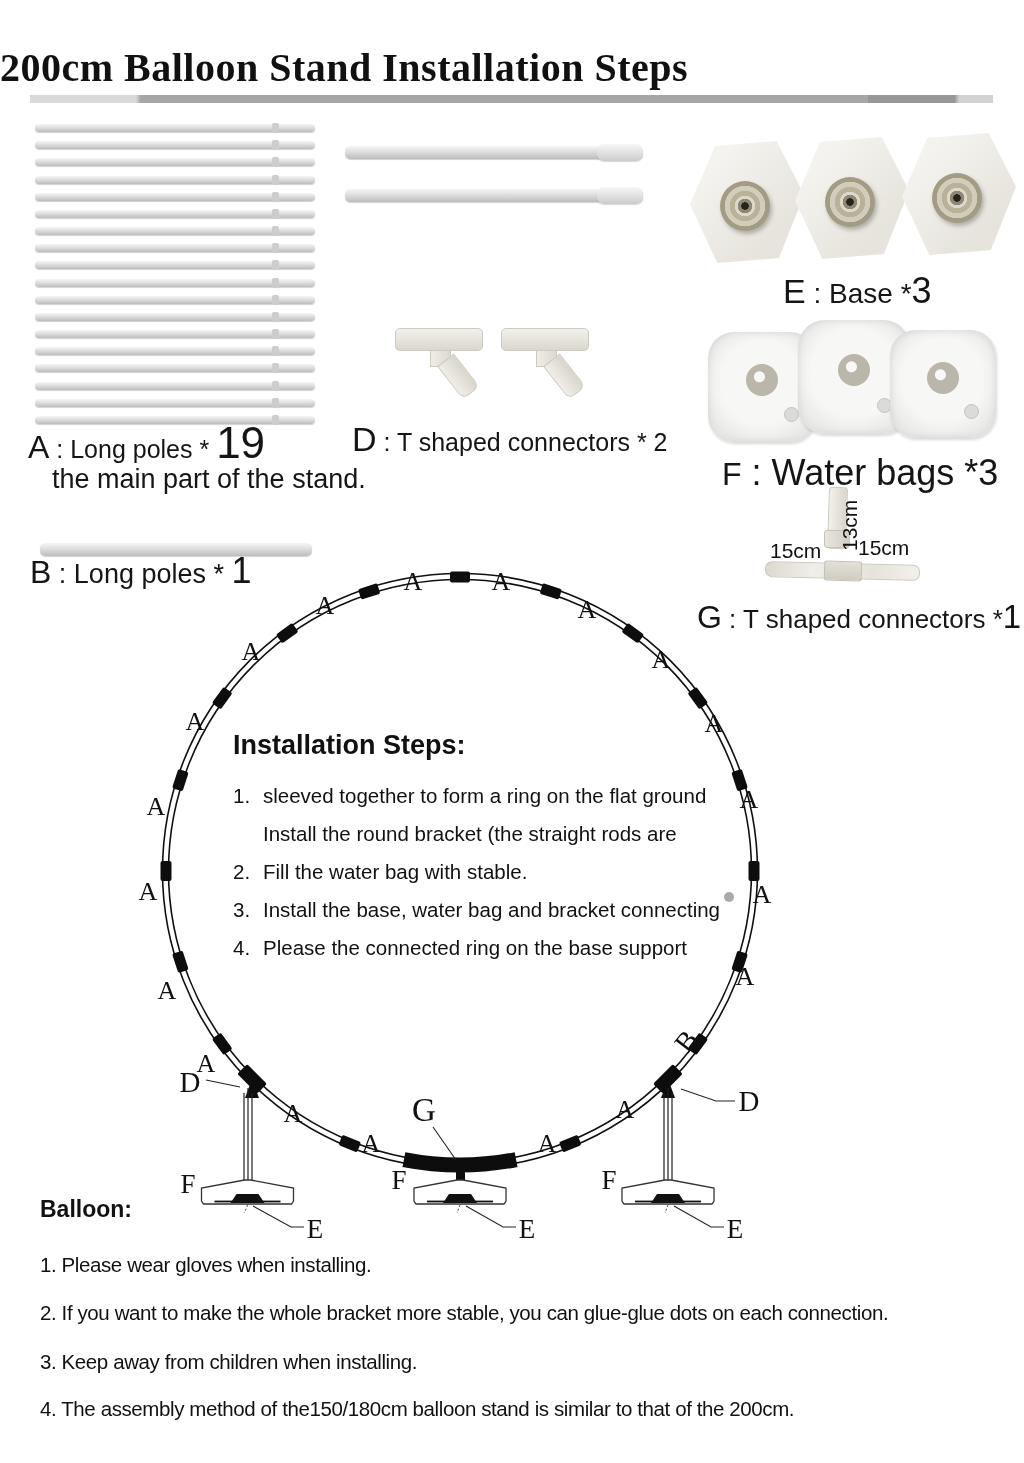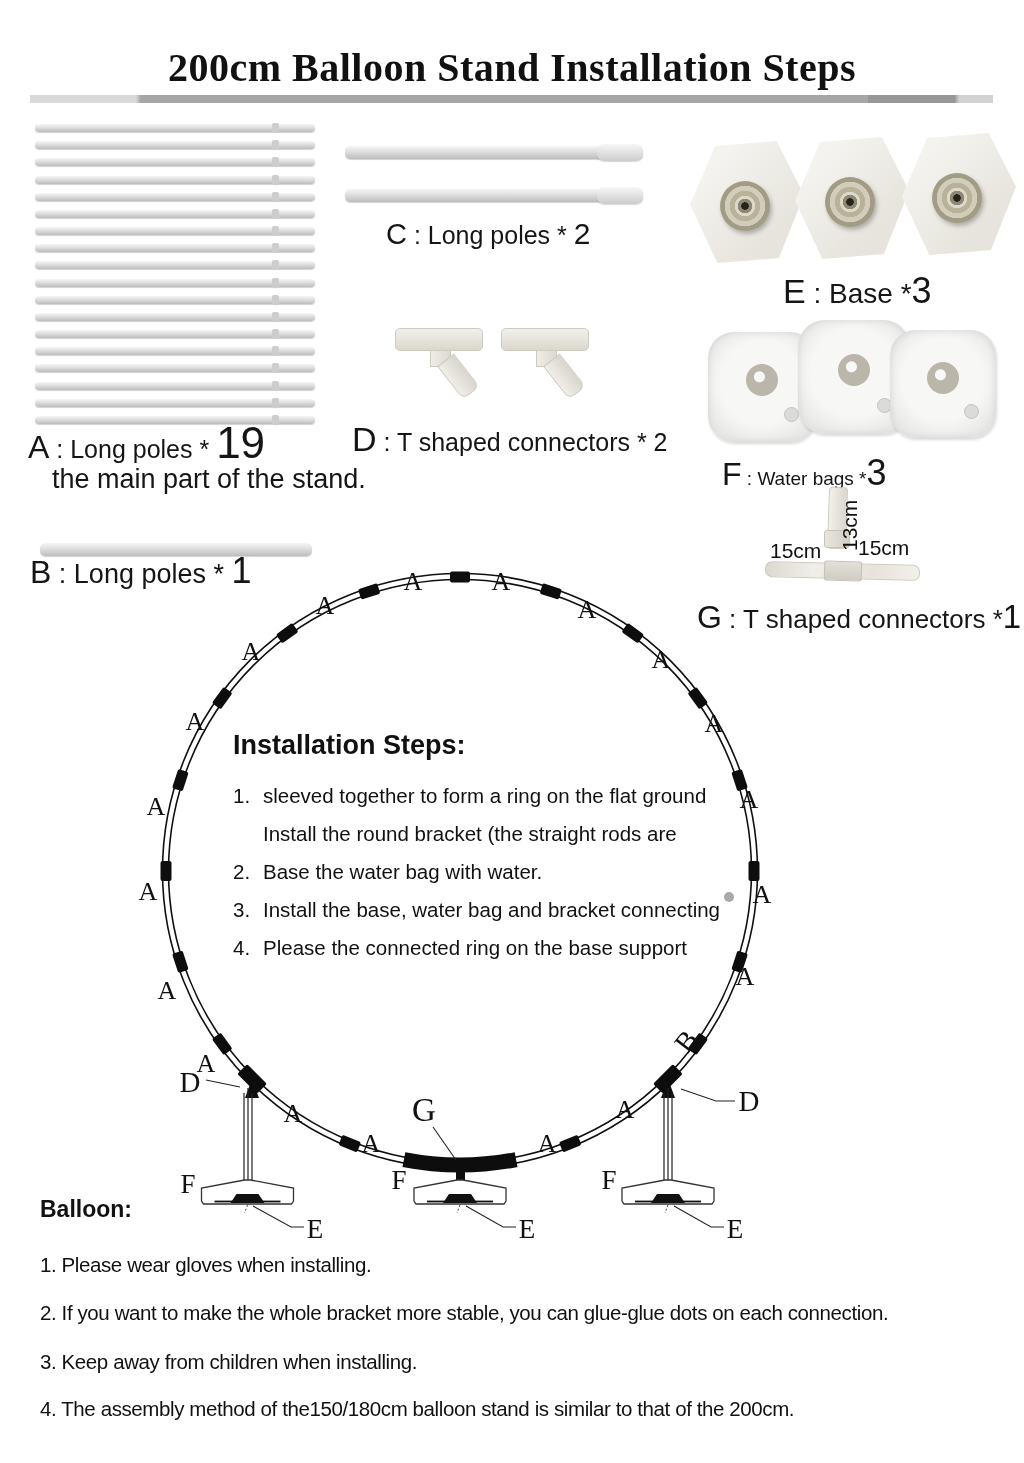--- a/index.html
+++ b/index.html
@@ -1,21 +1,21 @@
 <!DOCTYPE html>
 <html><head>
 <meta charset="utf-8">
 <style>
   html,body{margin:0;padding:0;background:#fff;}
   .page{position:relative;width:1024px;height:1463px;background:#fff;overflow:hidden;
         font-family:"Liberation Sans",sans-serif;color:#111;}
   .abs{position:absolute;}
 
   
-  .title{left:0;top:44px;width:1024px;text-align:center;
+  .title{left:0;top:44px;width:1024px;text-align:left;
          font-family:"Liberation Serif",serif;font-weight:bold;font-size:40px;letter-spacing:.5px;}
   .divider{left:30px;top:95px;width:963px;height:8px;
            background:linear-gradient(90deg,#d9d9d9 0,#d9d9d9 11%,#a6a6a6 11.5%,#a6a6a6 87%,#979797 87%,#979797 96%,#d2d2d2 96.5%,#d2d2d2 100%);}
 
   
   .bar{position:relative;border-radius:5px;
        background:linear-gradient(180deg,#f6f6f6 0%,#dedede 45%,#bdbdbd 100%);
        box-shadow:0 1px 1px rgba(0,0,0,.18);}
   .bar.sleeved::after{content:"";position:absolute;right:0;top:-2px;bottom:-2px;width:46px;
        border-radius:7px;background:linear-gradient(180deg,#f7f7f7,#cccccc);
@@ -40,21 +40,21 @@
   .lab-a{left:28px;top:418px;}
   .lab-a .pl-qty{font-size:44px;}
   .caption-a{left:52px;top:464px;font-size:27px;color:#151515;}
   .lab-c{left:386px;top:217px;}
   .lab-c .pl-letter{font-size:29px;} .lab-c .pl-qty{font-size:30px;}
   .lab-d{left:352px;top:420px;}
   .lab-d .pl-letter{font-size:34px;} .lab-d .pl-qty{font-size:25px;}
   .lab-e{left:783px;top:270px;}
   .lab-e .pl-letter{font-size:34px;} .lab-e .pl-name{font-size:28px;} .lab-e .pl-qty{font-size:36px;}
   .lab-f{left:722px;top:452px;}
-  .lab-f .pl-name{font-size:19px;} .lab-f .pl-qty{font-size:36px;}
+  .lab-f .pl-name{font-size:36px;} .lab-f .pl-qty{font-size:36px;}
   .lab-b{left:30px;top:550px;}
   .lab-b .pl-name{font-size:27px;} .lab-b .pl-qty{font-size:36px;}
   .lab-g{left:697px;top:598px;}
   .lab-g .pl-name{font-size:26px;} .lab-g .pl-qty{font-size:33px;}
 
   
   .hexes{left:690px;top:133px;width:322px;height:140px;}
   .hex{position:absolute;width:114px;height:122px;
        background:linear-gradient(135deg,#f4f3ef 20%,#e6e4dc 75%);
        clip-path:polygon(0 52%,22% 4%,76% 0%,100% 44%,78% 96%,24% 100%);}
@@ -152,23 +152,20 @@
     <div class="bar"></div>
       <div class="bar"></div>
   </div>
   <div class="abs part-label lab-a">
     <span class="pl-letter">A</span><span class="pl-name"> : Long poles * </span><span class="pl-qty">19</span>
   </div>
   <div class="abs caption-a">the main part of the stand.</div>
 
   <div class="abs bar sleeved cpole1"></div>
   <div class="abs bar sleeved cpole2"></div>
-  <div class="abs part-label lab-c">
-    <span class="pl-letter">C</span><span class="pl-name"> : Long poles * </span><span class="pl-qty">2</span>
-  </div>
 
   <div class="abs hexes">
     <div class="hex hex1">
         <div class="hub"></div>
       </div>
     <div class="hex hex2">
         <div class="hub"></div>
       </div>
     <div class="hex hex3">
         <div class="hub"></div>
@@ -331,21 +328,21 @@
     <div class="step-item">
       <span class="step-num">1.</span>
       <div>
           <div class="step-line">sleeved together to form a ring on the flat ground</div>
            <div class="step-line">Install the round bracket (the straight rods are</div>
         </div>
     </div>
     <div class="step-item">
       <span class="step-num">2.</span>
       <div>
-          <div class="step-line">Base the water bag with water.</div>
+          <div class="step-line">Fill the water bag with stable.</div>
         </div>
     </div>
     <div class="step-item">
       <span class="step-num">3.</span>
       <div>
           <div class="step-line">Install the base, water bag and bracket connecting</div>
         </div>
     </div>
     <div class="step-item">
       <span class="step-num">4.</span>

